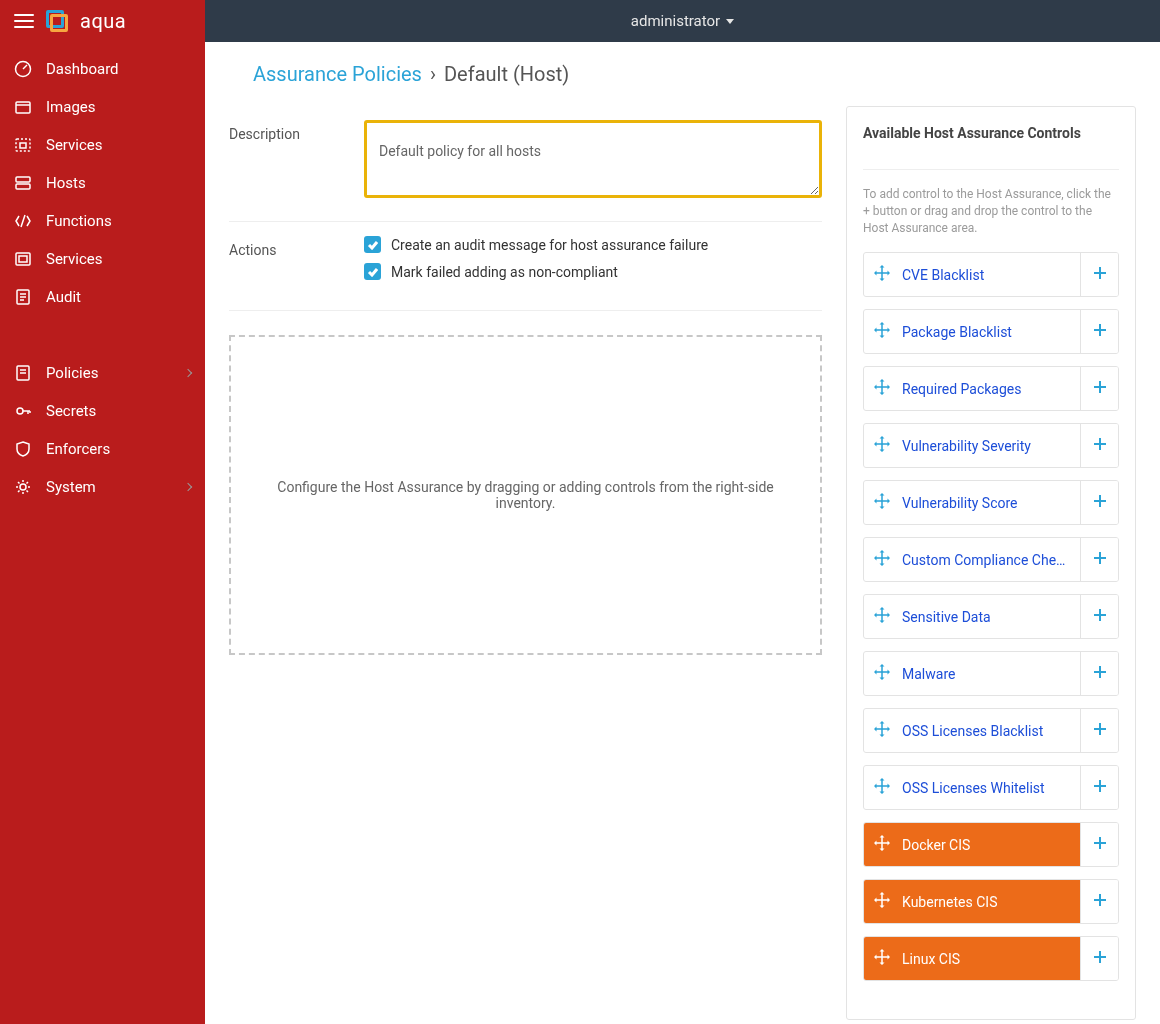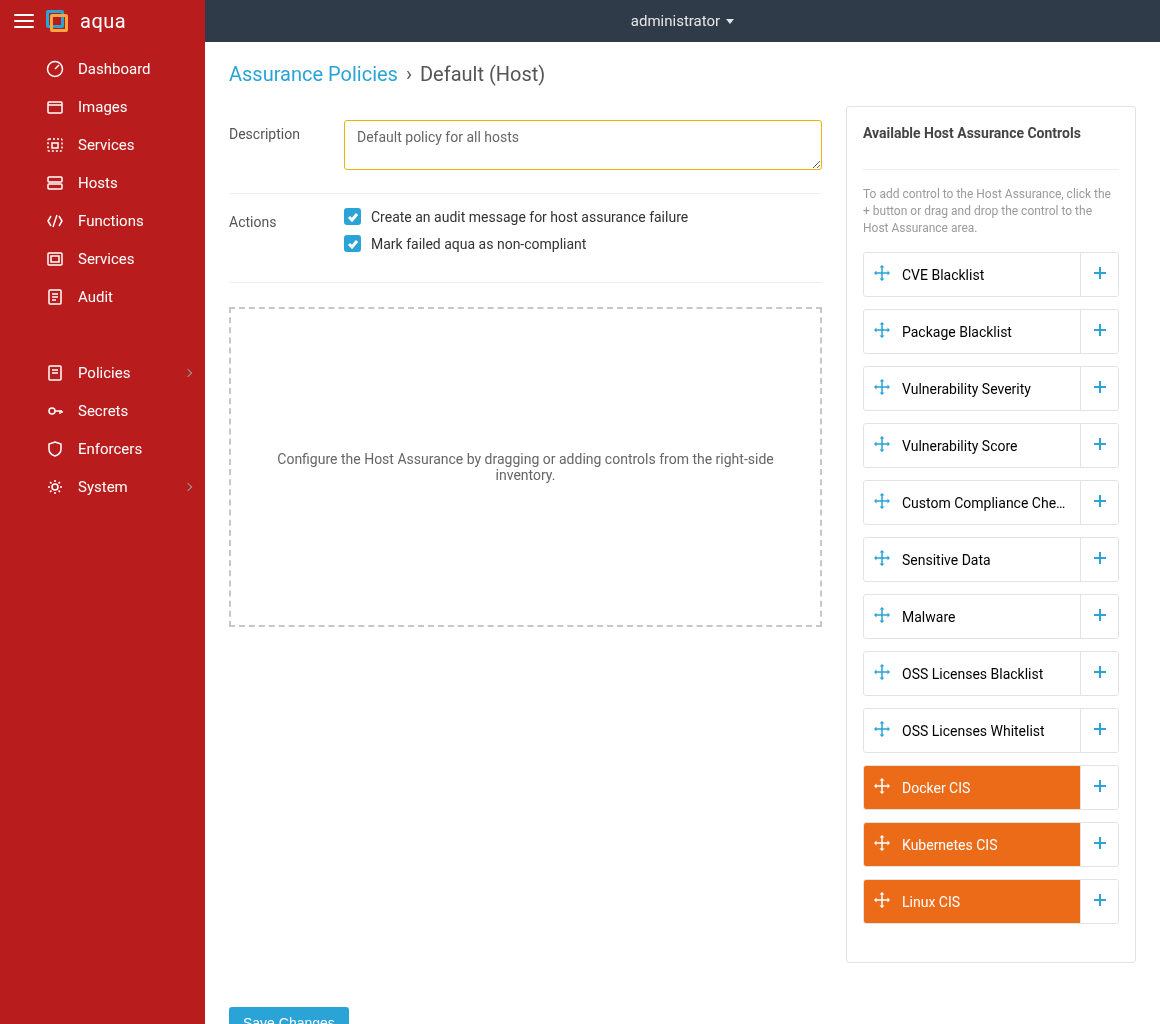--- a/index.html
+++ b/index.html
@@ -52,21 +52,21 @@
   border-radius: 2px;
 }
 .logo-img::before { top: 0; left: 0; border-color: #2aa3d7; }
 .logo-img::after { bottom: 0; right: 0; border-color: #f7a640; }
 .logo-text {
   font-size: 20px;
   font-weight: 400;
   color: #fff;
   letter-spacing: 0.5px;
 }
-.nav { padding-top: 8px; padding-left: 32px; }
+.nav { padding-top: 8px; }
 .nav-item {
   display: flex;
   align-items: center;
   padding: 10px 14px;
   gap: 14px;
   color: #fff;
   cursor: pointer;
   position: relative;
   font-size: 15px;
 }
@@ -113,47 +113,49 @@
   flex: 1;
   padding: 20px 24px;
   overflow: auto;
 }
 .breadcrumb {
   font-size: 20px;
   margin-bottom: 20px;
   display: flex;
   align-items: center;
   gap: 8px;
+  margin-left: 24px;
 }
 .breadcrumb-link { color: #2aa3d7; cursor: pointer; }
 .breadcrumb-sep { color: #555; }
 .breadcrumb-current { color: #555; }
 
 .policy-body { display: flex; gap: 24px; align-items: flex-start; }
 .policy-main { flex: 1; min-width: 0; }
 
 .form-row {
   display: flex;
   padding: 14px 0 20px;
   border-bottom: 1px solid #eee;
+  gap: 20px;
 }
 .form-row:last-of-type { border-bottom: none; }
 .form-label {
   width: 115px;
   color: #555;
   font-size: 14px;
   padding-top: 6px;
 }
 .form-field { flex: 1; }
 .desc-input {
   width: 100%;
   min-height: 44px;
-  border: 1px solid #eab308;
+  border: 3px solid #eab308;
   border-radius: 3px;
-  padding: 8px 12px;
+  padding: 20px 12px;
   font-size: 14px;
   color: #666;
   resize: both;
   font-family: inherit;
 }
 .checkbox-row {
   display: flex;
   align-items: center;
   gap: 10px;
   margin-bottom: 10px;
@@ -232,21 +234,21 @@
   min-width: 0;
 }
 .control-item.highlight .control-body {
   background: #ec6b19;
   color: #fff;
 }
 .drag-icon svg { width: 16px; height: 16px; fill: #2aa3d7; }
 .control-item.highlight .drag-icon svg { fill: #fff; }
 .control-label {
   font-size: 14px;
-  color: #000000;
+  color: #1d4ed8;
   overflow: hidden;
   text-overflow: ellipsis;
   white-space: nowrap;
 }
 .control-item.highlight .control-label { color: #fff; }
 .control-add {
   width: 38px;
   border-left: 1px solid #e3e3e3;
   display: flex;
   align-items: center;
@@ -461,21 +463,21 @@
                     </svg>
                   </span>
                 <span>Create an audit message for host assurance failure</span>
               </div>
               <div class="checkbox-row">
                 <span class="checkbox">
                     <svg>
                       <use href="#i-check"></use>
                     </svg>
                   </span>
-                <span>Mark failed aqua as non-compliant</span>
+                <span>Mark failed adding as non-compliant</span>
               </div>
             </div>
           </div>
 
           <div class="dropzone">
             <span>Configure the Host Assurance by dragging or adding controls from the right-side inventory.</span>
           </div>
 
           <div class="save-row">
             <button class="btn-save">Save Changes</button>
@@ -502,20 +504,35 @@
                 </div>
               </div>
               <div class="control-item">
                 <div class="control-body">
                   <span class="drag-icon"><svg viewBox="0 0 16 16">
                       <path d="M8 0L5.5 2.5h5L8 0zM8 16l-2.5-2.5h5L8 16zM0 8l2.5-2.5v5L0 8zM16 8l-2.5-2.5v5L16 8z"></path>
                       <rect x="7.25" y="2" width="1.5" height="12"></rect>
                       <rect x="2" y="7.25" width="12" height="1.5"></rect>
                     </svg></span>
                   <span class="control-label">Package Blacklist</span>
+                </div>
+                <div class="control-add">
+                  <span class="plus-icon"><svg viewBox="0 0 16 16" fill="none">
+                      <use href="#i-plus"></use>
+                    </svg></span>
+                </div>
+              </div>
+              <div class="control-item">
+                <div class="control-body">
+                  <span class="drag-icon"><svg viewBox="0 0 16 16">
+                      <path d="M8 0L5.5 2.5h5L8 0zM8 16l-2.5-2.5h5L8 16zM0 8l2.5-2.5v5L0 8zM16 8l-2.5-2.5v5L16 8z"></path>
+                      <rect x="7.25" y="2" width="1.5" height="12"></rect>
+                      <rect x="2" y="7.25" width="12" height="1.5"></rect>
+                    </svg></span>
+                  <span class="control-label">Required Packages</span>
                 </div>
                 <div class="control-add">
                   <span class="plus-icon"><svg viewBox="0 0 16 16" fill="none">
                       <use href="#i-plus"></use>
                     </svg></span>
                 </div>
               </div>
               <div class="control-item">
                 <div class="control-body">
                   <span class="drag-icon"><svg viewBox="0 0 16 16">

